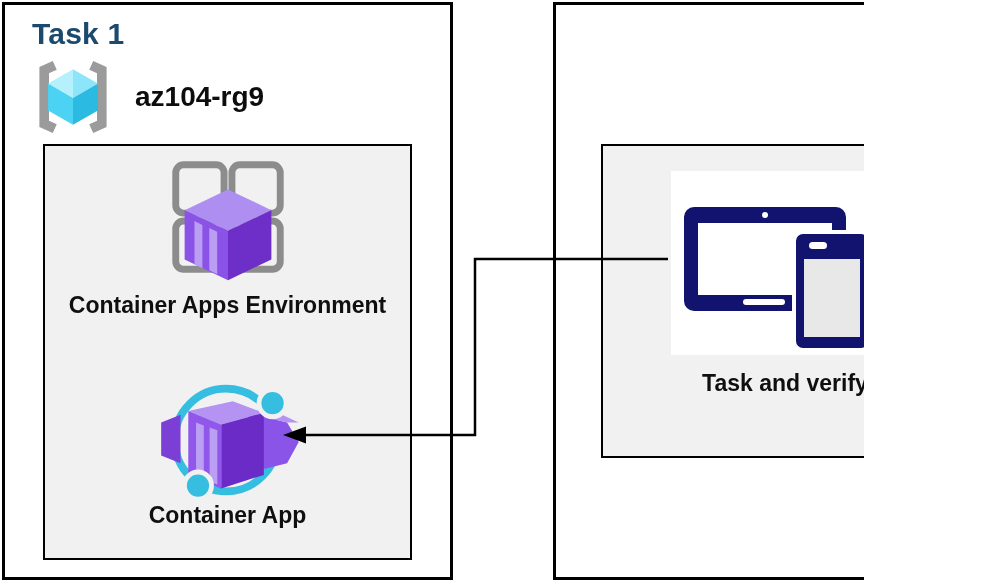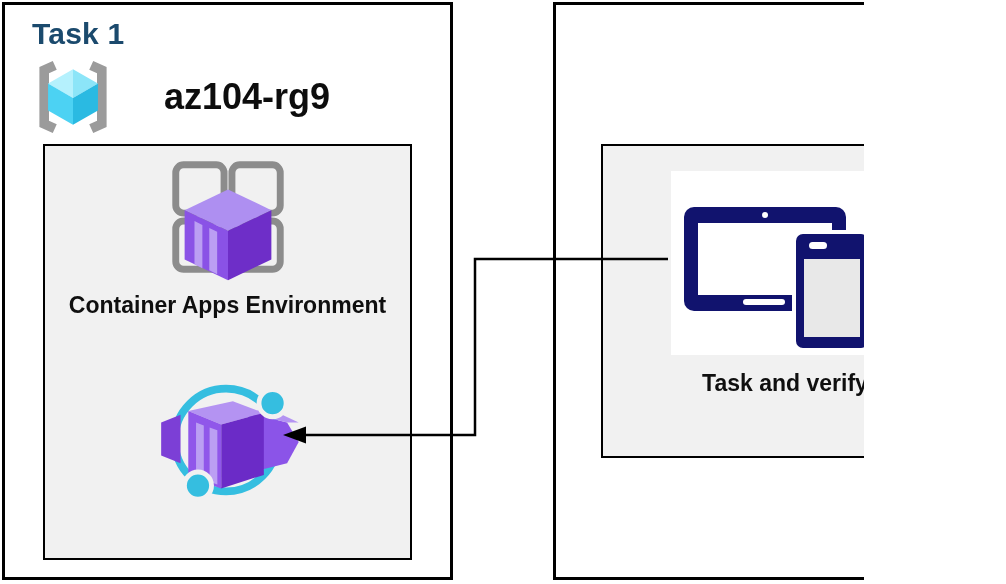--- a/index.html
+++ b/index.html
@@ -14,21 +14,21 @@
   .task-box.t1 { left:2px; }
   .task-box.t2 { left:553px; }
   .task-title {
     position:absolute; top:12px; left:27px;
     font-size:30px; font-weight:bold; color:#1B4A6D; letter-spacing:0.2px;
   }
   .rg-row {
     position:absolute; top:52px; left:20px;
     display:flex; align-items:center; gap:14px;
   }
-  .rg-label { font-size:36px; font-weight:bold; color:#0d0d0d;margin-left:29px; }
+  .rg-label { font-size:28px; font-weight:bold; color:#0d0d0d; }
   .inner-box {
     position:absolute; background:#F1F1F1; border:2px solid #000;
     box-sizing:border-box;
   }
   .inner-box.i1 { left:38px; top:139px; width:369px; height:416px; }
   .inner-box.i2 { left:45px; top:139px; width:368px; height:314px; }
   .node-icon-wrap { position:absolute; left:50%; transform:translateX(-50%); }
   .node-label {
     position:absolute; left:0; width:100%; text-align:center;
     font-size:23px; font-weight:bold; color:#0f0f0f; line-height:1.17;
@@ -93,20 +93,21 @@
           <polygon points="96,36 116,31 148,46 136,46" fill="#B493F2"></polygon>
           <polygon points="34,34 80,24 112,36 68,48" fill="#B493F2"></polygon>
           <polygon points="34,34 68,48 68,114 34,102" fill="#9057EA"></polygon>
           <polygon points="112,36 68,48 68,114 112,100" fill="#6B2BC7"></polygon>
           <polygon points="42,46 50,49 50,106 42,103" fill="#C3ACF5" opacity="0.85"></polygon>
           <polygon points="56,51 64,54 64,110 56,107" fill="#C3ACF5" opacity="0.85"></polygon>
           <circle cx="121" cy="26" r="14" fill="#35BEE0" stroke="#F1F1F1" stroke-width="5"></circle>
           <circle cx="44" cy="111" r="14" fill="#35BEE0" stroke="#F1F1F1" stroke-width="5"></circle>
         </svg>
       </div>
+      <div class="node-label ca-label">Container App</div>
     </div>
   </div>
 
   <div class="task-box t2">
 
     <div class="inner-box i2">
       <div class="white-panel">
         
         <svg width="230" height="184" viewBox="0 0 230 184">
           <rect x="13" y="36" width="162" height="104" rx="10" fill="#11136E"></rect>

